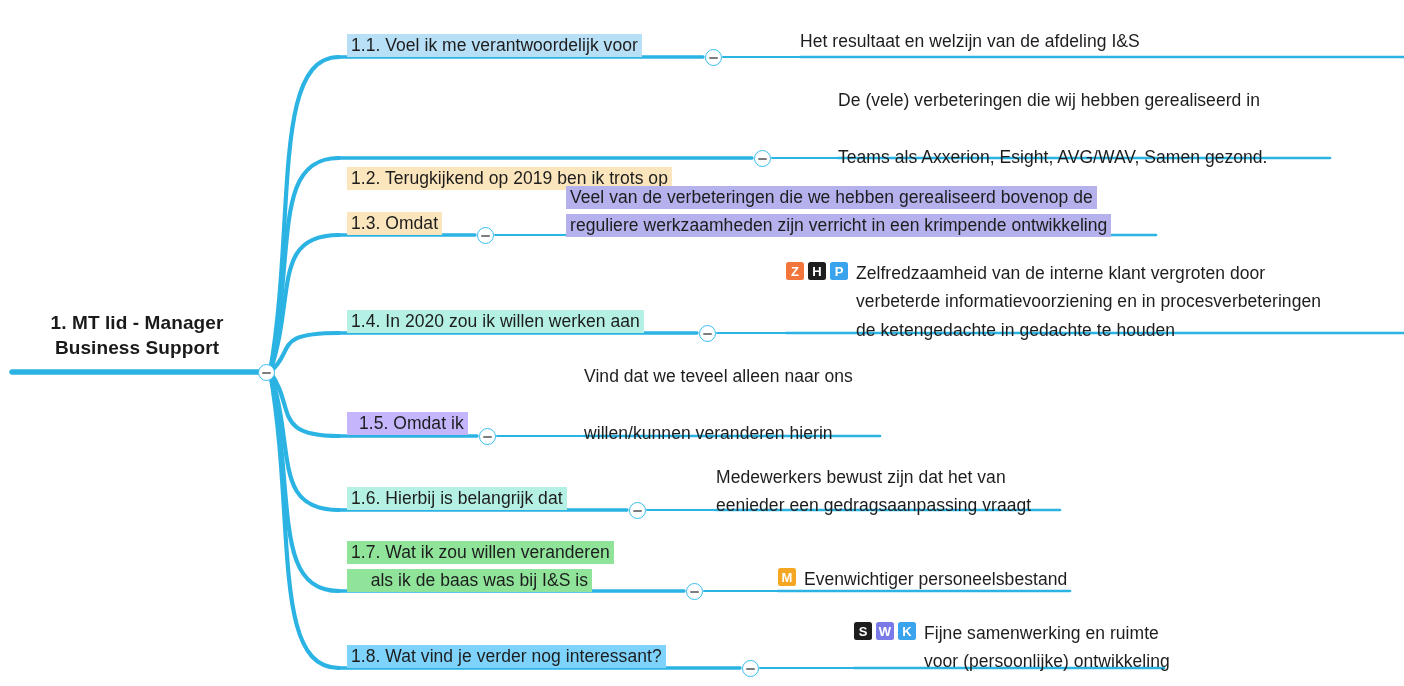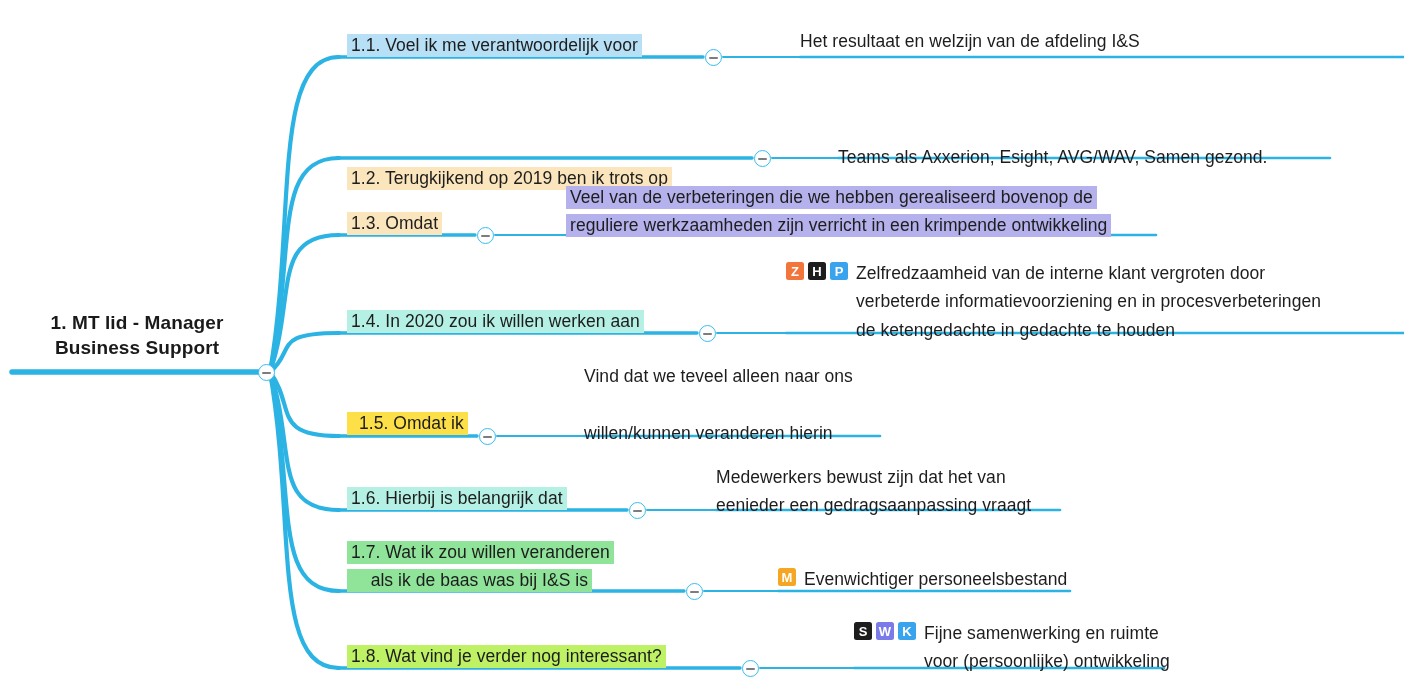--- a/index.html
+++ b/index.html
@@ -101,45 +101,45 @@
   <div class="root-label" style="left: 18px; width: 238px; top: 310px;">1. MT lid - Manager
 Business Support</div>
 
   <div id="nodes">
       <div class="collapse" style="left: 258px; top: 364px;"><span></span></div>
       <div class="node-text branch" style="left: 347px; top: 31px;"><span class="hl" style="background: rgb(183, 223, 245);">1.1. Voel ik me verantwoordelijk voor</span></div>
       <div class="collapse" style="left: 705px; top: 49px;"><span></span></div>
       <div class="node-text" style="left: 800px; top: 27px;"><span>Het resultaat en welzijn van de afdeling I&amp;S</span></div>
       <div class="node-text branch" style="left: 347px; top: 133px; margin-top: 31px;"><span class="hl" style="background: rgb(251, 229, 189);">1.2. Terugkijkend op 2019 ben ik trots op</span></div>
       <div class="collapse" style="left: 754px; top: 150px;"><span></span></div>
-      <div class="node-text" style="left: 838px; top: 86px;"><br><br><span>Teams als Axxerion, Esight, AVG/WAV, Samen gezond.</span></div>
+      <div class="node-text" style="left: 838px; top: 86px;"><span>De (vele) verbeteringen die wij hebben gerealiseerd in</span><br><br><span>Teams als Axxerion, Esight, AVG/WAV, Samen gezond.</span></div>
       <div class="node-text branch" style="left: 347px; top: 209px;"><span class="hl" style="background: rgb(251, 229, 189);">1.3. Omdat</span></div>
       <div class="collapse" style="left: 477px; top: 227px;"><span></span></div>
       <div class="node-text" style="left: 566px; top: 183px;"><span class="hl" style="background: rgb(181, 177, 236);">Veel van de verbeteringen die we hebben gerealiseerd bovenop de</span><br><span class="hl" style="background: rgb(181, 177, 236);">reguliere werkzaamheden zijn verricht in een krimpende ontwikkeling</span></div>
       <div class="node-text branch" style="left: 347px; top: 307px;"><span class="hl" style="background: rgb(181, 240, 228);">1.4. In 2020 zou ik willen werken aan</span></div>
       <div class="collapse" style="left: 699px; top: 325px;"><span></span></div>
       <div class="badges" style="left: 786px; top: 262px;">
         <div class="badge" style="background: rgb(242, 117, 59); color: rgb(255, 255, 255);">Z</div>
         <div class="badge" style="background: rgb(29, 29, 29); color: rgb(255, 255, 255);">H</div>
         <div class="badge" style="background: rgb(58, 163, 238); color: rgb(255, 255, 255);">P</div>
       </div>
       <div class="node-text" style="left: 856px; top: 259px;"><span>Zelfredzaamheid van de interne klant vergroten door</span><br><span>verbeterde informatievoorziening en in procesverbeteringen</span><br><span>de ketengedachte in gedachte te houden</span></div>
-      <div class="node-text branch" style="left: 347px; top: 409px;"><span class="hl" style="background: #fde047; padding-left: 12px;">1.5. Omdat ik</span></div>
+      <div class="node-text branch" style="left: 347px; top: 409px;"><span class="hl" style="background: #c4b5fd; padding-left: 12px;">1.5. Omdat ik</span></div>
       <div class="collapse" style="left: 479px; top: 428px;"><span></span></div>
       <div class="node-text" style="left: 584px; top: 362px;"><span>Vind dat we teveel alleen naar ons</span><br><br><span>willen/kunnen veranderen hierin</span></div>
       <div class="node-text branch" style="left: 347px; top: 484px;"><span class="hl" style="background: rgb(181, 240, 228);">1.6. Hierbij is belangrijk dat</span></div>
       <div class="collapse" style="left: 629px; top: 502px;"><span></span></div>
       <div class="node-text" style="left: 716px; top: 463px;"><span>Medewerkers bewust zijn dat het van</span><br><span>eenieder een gedragsaanpassing vraagt</span></div>
       <div class="node-text branch" style="left: 347px; top: 538px;"><span class="hl" style="background: rgb(143, 228, 154);">1.7. Wat ik zou willen veranderen</span><br><span class="hl" style="background: rgb(143, 228, 154);">&nbsp;&nbsp;&nbsp;&nbsp;als ik de baas was bij I&amp;S is</span></div>
       <div class="collapse" style="left: 686px; top: 583px;"><span></span></div>
       <div class="badges" style="left: 778px; top: 568px;">
         <div class="badge" style="background: rgb(245, 166, 35); color: rgb(255, 255, 255);">M</div>
       </div>
       <div class="node-text" style="left: 804px; top: 565px;"><span>Evenwichtiger personeelsbestand</span></div>
-      <div class="node-text branch" style="left: 347px; top: 642px;"><span class="hl" style="background: #bef264;">1.8. Wat vind je verder nog interessant?</span></div>
+      <div class="node-text branch" style="left: 347px; top: 642px;"><span class="hl" style="background: #7dd3fc;">1.8. Wat vind je verder nog interessant?</span></div>
       <div class="collapse" style="left: 742px; top: 660px;"><span></span></div>
       <div class="badges" style="left: 854px; top: 622px;">
         <div class="badge" style="background: rgb(29, 29, 29); color: rgb(255, 255, 255);">S</div>
         <div class="badge" style="background: rgb(122, 122, 232); color: rgb(255, 255, 255);">W</div>
         <div class="badge" style="background: rgb(58, 163, 238); color: rgb(255, 255, 255);">K</div>
       </div>
       <div class="node-text" style="left: 924px; top: 619px;"><span>Fijne samenwerking en ruimte</span><br><span>voor (persoonlijke) ontwikkeling</span></div>
     </div>
 </div>
 

